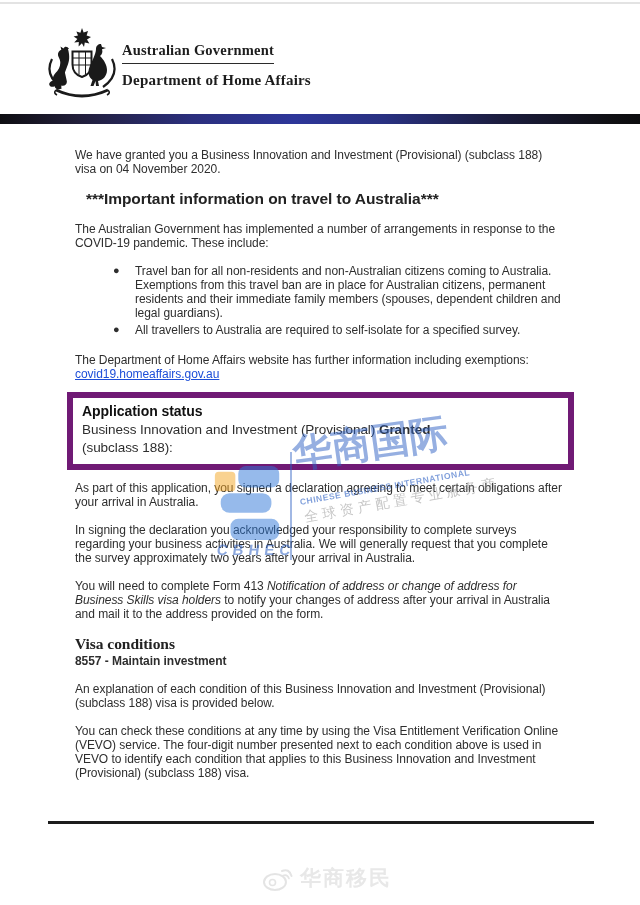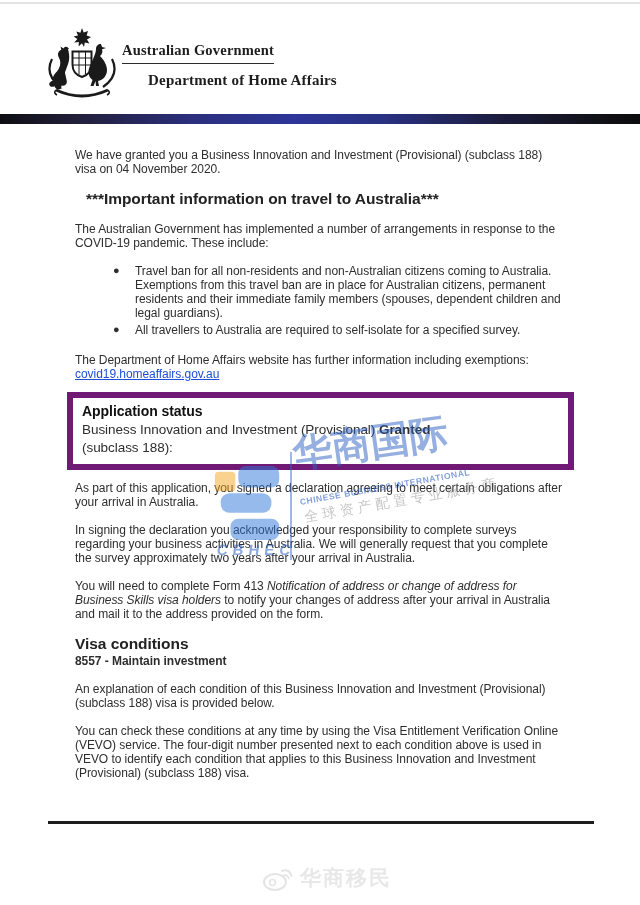--- a/index.html
+++ b/index.html
@@ -9,33 +9,33 @@
     font-family:"Liberation Sans", sans-serif;
     color:#2e2e2e;
   }
   .scan-edge-top { position:absolute; top:2px; left:0; right:0; height:2px; background:#e3e3e3; }
 
   
   .crest { position:absolute; left:44px; top:26px; width:76px; height:78px; }
   .crest-text { position:absolute; left:122px; top:41px; font-family:"Liberation Serif", serif; color:#1d1d1d; }
   .gov-name { font-size:14.5px; font-weight:bold; letter-spacing:0.2px; padding-bottom:4px;
               border-bottom:1.5px solid #2b2b2b; display:inline-block; min-width:130px; }
-  .dept-name { font-size:15px; font-weight:bold; margin-top:8px; letter-spacing:0.2px;margin-left:26px; }
+  .dept-name { font-size:15px; font-weight:bold; margin-top:8px; letter-spacing:0.2px; }
 
   .divider-bar { position:absolute; left:0; top:114px; width:640px; height:10px;
     background:linear-gradient(90deg,#0e0e12 0%,#221f3a 12%,#2b2f7d 30%,#2d3699 46%,#293181 60%,#1c1d3f 78%,#101014 95%,#0c0c0e 100%); }
 
   
   .doc { position:absolute; left:75px; top:148px; width:500px; font-size:12px; line-height:14px; letter-spacing:-0.05px; }
   .doc p { margin:0 0 14px 0; white-space:pre-line; }
   .greeting-row { margin:0 0 14px 0; height:14px; }
   .redacted { display:inline-block; width:80px; height:12px; margin-left:2px; vertical-align:-2px;
               background:linear-gradient(180deg,#f3f3f3,#e7e7e7 60%,#efefef); border-radius:3px; filter:blur(1.1px); }
   .h-big { font-size:15.5px; line-height:18px; font-weight:bold; color:#222; margin:0 0 14px 11px; }
-  .h-visa { font-size:15.5px; line-height:18px; font-weight:bold; color:#222; margin:0 0 1px 0; }
+  .h-visa { font-size:15.5px; line-height:18px; font-weight:bold; color:#222; margin:0 0 1px 0;font-family:Liberation Serif, serif; }
   ul.bullets { list-style:none; margin:0 0 16px 0; padding:0; }
   ul.bullets li { position:relative; padding-left:60px; margin:0 0 3px 0; white-space:pre-line; }
   ul.bullets li .dot { position:absolute; left:38px; top:-1px; font-size:11px; }
   .mb0 { margin-bottom:0 !important; }
   .link-line { display:inline-block; text-decoration:underline; color:#1d4ed8; margin:0 0 11px 0; cursor:pointer; }
   .status-box { border:6px solid #701a75; margin:0 0 11px -8px; width:478px; padding:4px 8px 7px 9px; }
   .status-title { font-size:14px; line-height:19px; font-weight:bold; color:#111; }
   .status-line { font-size:13.5px; line-height:18px; white-space:pre-line; }
   .cond-line { margin:0 0 14px 0;font-weight:bold; }
 

